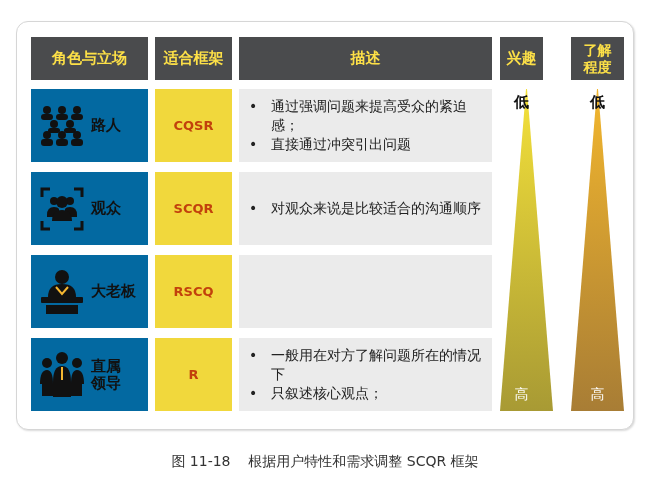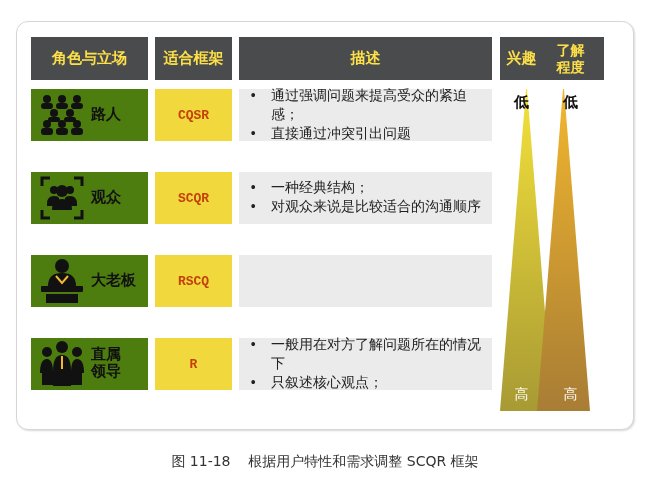--- a/index.html
+++ b/index.html
@@ -2,23 +2,23 @@
 <html><head>
 <meta charset="utf-8">
 <style>
   body{margin:0;width:650px;height:478px;background:#fff;font-family:"DejaVu Sans",sans-serif;position:relative;overflow:hidden;}
   .card{position:absolute;left:16px;top:21px;width:616px;height:407px;border:1px solid #d6d6d6;border-radius:12px;box-shadow:1px 1px 2px rgba(0,0,0,0.15);background:#fff;}
   .hdr{position:absolute;top:37px;height:43px;background:#4a4b4d;color:#fde047;font-weight:bold;font-size:15px;display:flex;align-items:center;justify-content:center;text-align:center;line-height:17px;}
   .c1{left:31px;width:117px}
   .c2{left:155px;width:77px}
   .c3{left:239px;width:253px}
   .c4{left:500px;width:43px}
-  .c5{left:537px;width:67px}
-  .cell{position:absolute;height:52px;font-family:Liberation Mono, monospace;}
-  .role{background:#4d7c0f;display:flex;align-items:center;}
+  .c5{left:571px;width:53px}
+  .cell{position:absolute;height:73px;}
+  .role{background:#0369a1;display:flex;align-items:center;}
   .role .ic{width:46px;height:46px;margin-left:8px;display:flex;align-items:center;justify-content:center;}
   .role .lbl{font-weight:bold;font-size:15px;color:#111;margin-left:6px;line-height:17px;}
   .fw{background:#f1d83c;display:flex;align-items:center;justify-content:center;font-weight:bold;font-size:13px;color:#c2410c;text-align:right;}
   .desc{background:#ebebeb;display:flex;flex-direction:column;justify-content:center;padding-left:8px;box-sizing:border-box;}
   .desc ul{margin:0;padding:0;list-style:none;}
   .desc li{position:relative;padding-left:24px;font-size:14px;line-height:19px;color:#222;}
   .desc li::before{content:"•";position:absolute;left:2px;top:0;}
   .tri{position:absolute;top:89px;height:322px;}
   .tri svg{position:absolute;left:0;top:0;}
   .lo{position:absolute;top:93px;width:100%;text-align:center;font-weight:bold;font-size:15px;color:#111;}
@@ -87,21 +87,20 @@
         <circle cx="22" cy="15" r="6"></circle>
         <path d="M12 34 Q12 23 22 23 Q32 23 32 34Z"></path>
       </g>
     </svg>
   </div>
   <div class="lbl">观众</div>
 </div>
 <div class="cell fw c2" style="top:172px">SCQR</div>
 <div class="cell desc c3" style="top:172px">
   <ul>
-    <li>一种经典结构；</li>
     <li>对观众来说是比较适合的沟通顺序</li>
   </ul>
 </div>
 
 <div class="cell role c1" style="top:255px">
   <div class="ic">
     <svg width="46" height="46" viewBox="0 0 46 46">
       <g fill="#111">
         <circle cx="23" cy="8" r="7"></circle>
         <path d="M9 28 Q9 15 23 15 Q37 15 37 28Z"></path>

